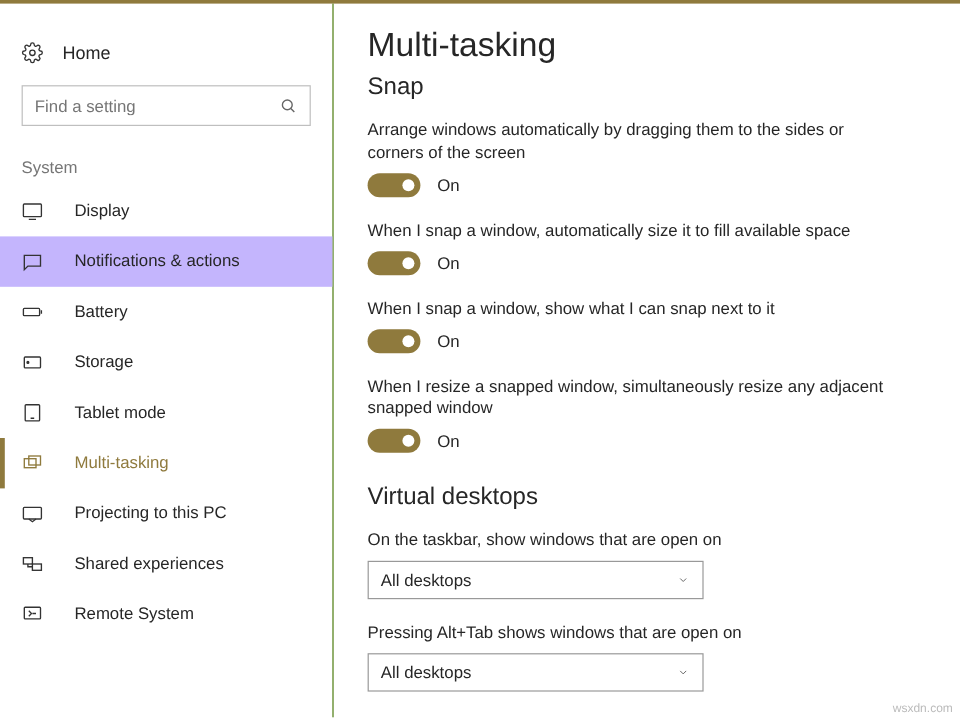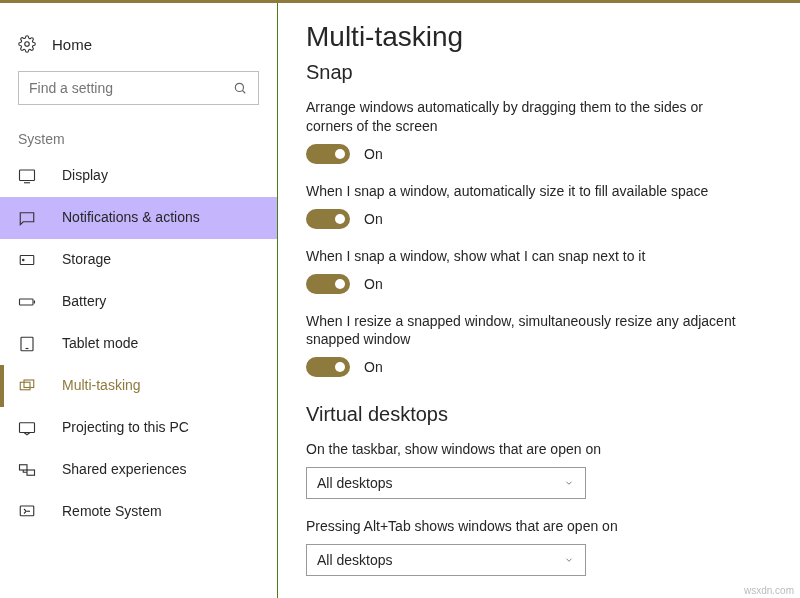--- a/index.html
+++ b/index.html
@@ -151,34 +151,34 @@
         <span class="icon">
           <svg width="18" height="18" viewBox="0 0 24 24" fill="none" stroke="#333" stroke-width="1.5">
               <path d="M3 5h18v12H7l-4 4z"></path>
             </svg>
         </span>
         <span>Notifications &amp; actions</span>
       </div>
       <div class="nav-item">
         <span class="icon">
           <svg width="18" height="18" viewBox="0 0 24 24" fill="none" stroke="#333" stroke-width="1.5">
+              <rect x="2" y="8" width="18" height="8" rx="1"></rect>
+              <line x1="22" y1="10" x2="22" y2="14"></line>
+            </svg>
+        </span>
+        <span>Battery</span>
+      </div>
+      <div class="nav-item">
+        <span class="icon">
+          <svg width="18" height="18" viewBox="0 0 24 24" fill="none" stroke="#333" stroke-width="1.5">
               <rect x="3" y="6" width="18" height="12" rx="1"></rect>
               <circle cx="7" cy="12" r="1" fill="#333"></circle>
             </svg>
         </span>
         <span>Storage</span>
-      </div>
-      <div class="nav-item">
-        <span class="icon">
-          <svg width="18" height="18" viewBox="0 0 24 24" fill="none" stroke="#333" stroke-width="1.5">
-              <rect x="2" y="8" width="18" height="8" rx="1"></rect>
-              <line x1="22" y1="10" x2="22" y2="14"></line>
-            </svg>
-        </span>
-        <span>Battery</span>
       </div>
       <div class="nav-item">
         <span class="icon">
           <svg width="18" height="18" viewBox="0 0 24 24" fill="none" stroke="#333" stroke-width="1.5">
               <rect x="4" y="3" width="16" height="18" rx="1"></rect>
               <line x1="10" y1="18" x2="14" y2="18"></line>
             </svg>
         </span>
         <span>Tablet mode</span>
       </div>

